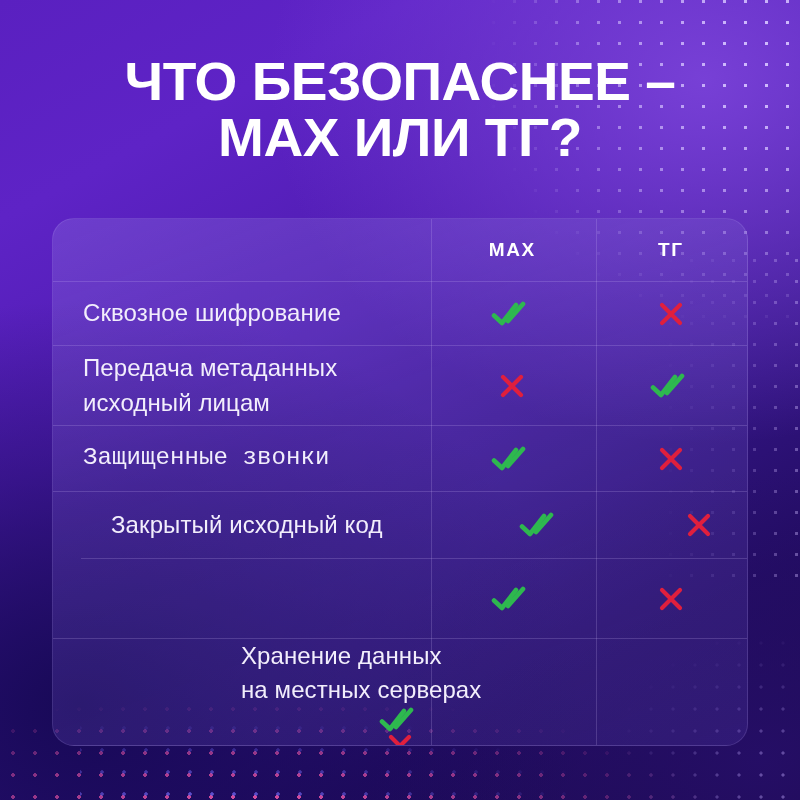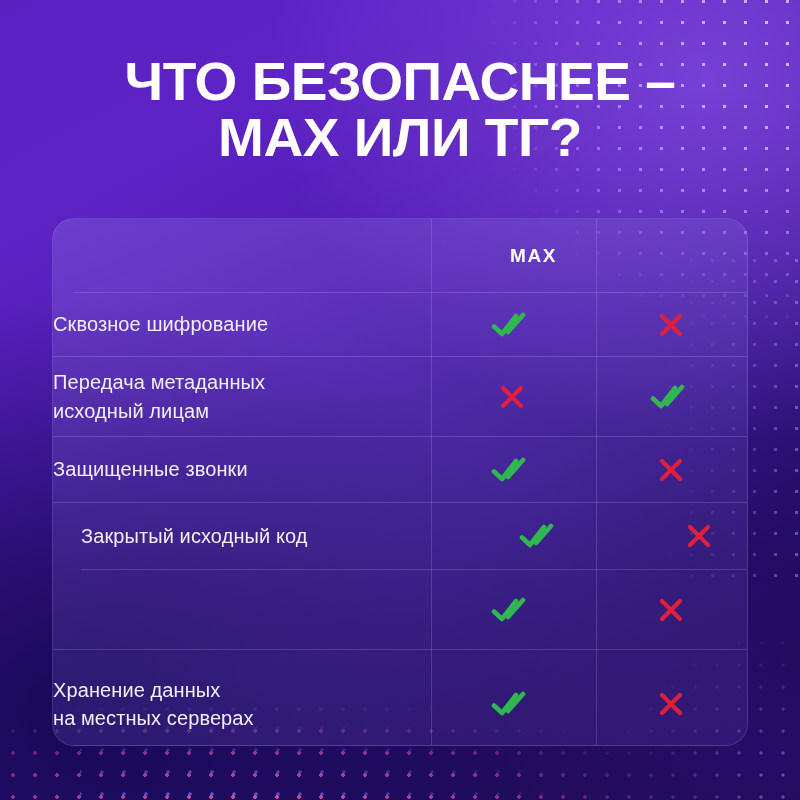--- a/index.html
+++ b/index.html
@@ -120,33 +120,34 @@
 
   .trow {
     position: relative;
     display: flex;
     align-items: center;
     width: 100%;
     border-bottom: 1px solid rgba(208,192,250,0.20);
   }
   .trow:last-child { border-bottom: none; }
 
-  .trow.header { height: 74px; margin-left: 20px; }
+  .trow.header { height: 63px; }
   .trow.r1 { height: 64px; }
   .trow.r2 { height: 80px; }
-  .trow.r3 { height: 66px; }
+  .trow.r3 { height: 66px; font-family: Liberation Mono, monospace; }
   .trow.r4 { height: 67px; margin-left: 28px; }
   .trow.r5 { height: 80px; }
-  .trow.r6 { height: 108px; }
+  .trow.r6 { height: 108px; flex-direction: column; }
 
   .cell-label {
     width: 378px;
+    padding-left: 30px;
     padding-right: 12px;
     color: #f2eefc;
-    font-size: 20px;
+    font-size: 24px;
     line-height: 1.42;
     font-weight: normal;
     letter-spacing: 0.1px;
   }
 
   .cell-val {
     width: 165px;
     display: flex;
     align-items: center;
     justify-content: center;
@@ -192,20 +193,21 @@
   </h1>
 
   <div id="table-card">
 
     <div class="vline v1"></div>
     <div class="vline v2"></div>
 
     <div class="trow header">
       <div class="cell-label"></div>
       <div class="cell-val col-max">MAX</div>
+      <div class="cell-val col-tg">ТГ</div>
     </div>
 
     <div class="trow r1">
       <div class="cell-label">Сквозное шифрование</div>
       <div class="cell-val col-max">
         <span>
           <svg class="icon-svg" width="42" height="26" viewBox="0 0 42 26">
             <path d="M3 14.5 L11 22 L25 4" fill="none" stroke="#2eb84f" stroke-width="4.6" stroke-linecap="round" stroke-linejoin="round"></path>
             <path d="M17 20 L32 3" fill="none" stroke="#2eb84f" stroke-width="4.6" stroke-linecap="round" stroke-linejoin="round"></path>
           </svg>

